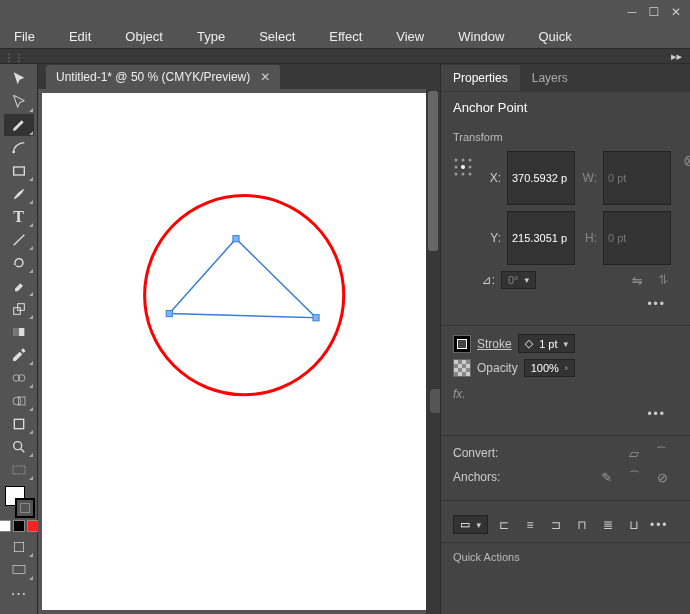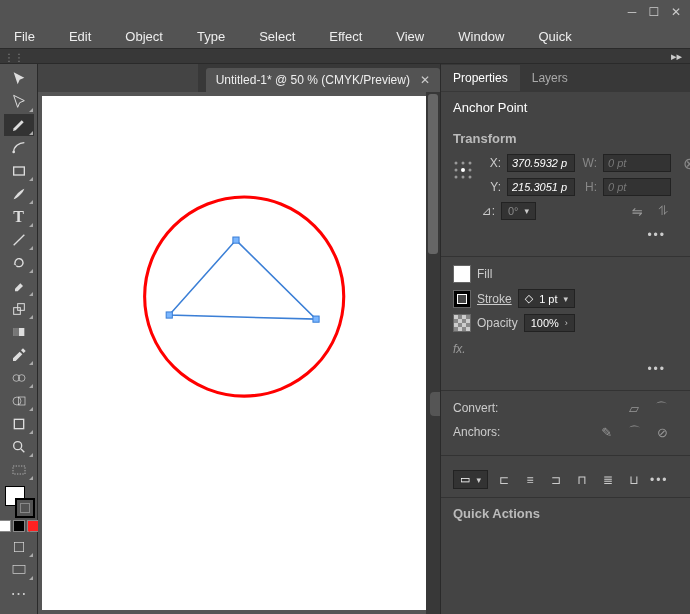--- a/index.html
+++ b/index.html
@@ -22,42 +22,42 @@
   .tool.sel { background:#333; }
   .tool .corner { position:absolute; right:1px; bottom:1px; width:0; height:0; border-right:4px solid #aaa; border-top:4px solid transparent;}
   .swatch-area { margin-top: 4px; position: relative; width: 32px; height: 32px;}
   .swatch-fill { position:absolute; left:2px; top:0; width:20px; height:20px; background:#fff; border:1px solid #000;}
   .swatch-stroke { position:absolute; right:0; bottom:0; width:20px; height:20px; background:#535353; border:2px solid #000;}
   .swatch-stroke::after { content:""; position:absolute; inset:3px; border:1px solid #888; background:#535353;}
   .mini-row { display:flex; gap:2px; margin-top:2px;}
   .mini { width:12px; height:12px; border:1px solid #888; }
   .mini.white{background:#fff;} .mini.black{background:#000;} .mini.red{background:#f22; position:relative;}
   .mini.red::after{content:"";position:absolute;left:-1px;right:-1px;top:50%;border-top:2px solid #f22;transform:rotate(-45deg);}
-  .center { flex: 1; display: flex; flex-direction: column; background: #444; align-items: flex-end; }
+  .center { flex: 1; display: flex; flex-direction: column; background: #444; }
   .tabbar { height: 28px; background: #383838; display:flex; align-items:flex-end; padding-left:8px;}
   .doctab { height:24px; background:#535353; color:#eee; font-size:12px; display:flex; align-items:center; padding:0 10px; gap:10px; border-top-left-radius:3px; border-top-right-radius:3px;}
   .doctab .x { color:#ccc; font-size:12px;}
   .canvas-wrap { flex:1; background:#555; display:flex; position:relative;}
   .canvas { margin:4px 8px 4px 4px; background:#fff; flex:1; position:relative;}
   .scroll-v { position:absolute; right:0; top:0; bottom:0; width:14px; background:#383838;}
   .scroll-v .thumb { position:absolute; left:2px; right:2px; top:2px; height:160px; background:#666; border-radius:3px;}
   .scroll-mid { position:absolute; right:0; top:300px; width:10px; height:24px; background:#555; border-radius:4px 0 0 4px; }
   .tri { fill:none; stroke:#3b7fd6; stroke-width:1.5;}
   .anchor { fill:#7ab6ff; stroke:#3b7fd6; stroke-width:1;}
   .circ { fill:none; stroke:#f00; stroke-width:3;}
   .panel { width: 250px; background: #444; border-left: 1px solid #2a2a2a; display:flex; flex-direction:column; color:#ccc; font-size:12px;}
   .panel-tabs { height: 28px; background:#383838; display:flex; align-items:center; }
   .ptab { padding: 6px 12px; color:#aaa;}
   .ptab.active { background:#444; color:#fff;}
   .section { padding: 8px 12px; border-bottom: 1px solid #333;}
-  .section h4 { font-size:13px; color:#bbb; font-weight:bold; margin-bottom:8px;}
+  .section h4 { font-size:11px; color:#bbb; font-weight:normal; margin-bottom:8px;}
   .sel-title { font-size:13px; color:#fff; padding:8px 12px;}
   .row { display:flex; align-items:center; gap:6px; margin-bottom:6px;}
   .lbl { width:16px; text-align:right; color:#ccc;}
-  .numfield { background:#333; color:#fff; padding:2px 4px; width:68px; font-size:11px; border:1px solid #222;font-style:italic;}
+  .numfield { background:#333; color:#fff; padding:20px 4px; width:68px; font-size:11px; border:1px solid #222;}
   .numfield.dis{ color:#777;}
   .dim { color:#888;}
   .dots3 { text-align:right; color:#ccc; padding:2px 12px 6px 0; letter-spacing:2px;}
   .sw { width:18px; height:18px; border:1px solid #666; display:inline-block;}
   .sw.white{background:#fff;} 
   .sw.stroke{background:#444; box-shadow: inset 0 0 0 3px #000, inset 0 0 0 4px #fff;}
   .sw.check{ background: repeating-conic-gradient(#888 0 25%, #ccc 0 50%) 0 0/8px 8px;}
   .select { background:#333; color:#fff; padding:2px 6px; font-size:11px; display:flex; align-items:center; gap:6px; border:1px solid #222;}
   .arrow { font-size:9px; color:#ccc;}
   .fx { font-style:italic; color:#999; padding:4px 0;}
@@ -308,24 +308,20 @@
             </span>
           <span style="flex:1"></span>
           <span class="iconbtn">⇋</span>
           <span class="iconbtn">⥮</span>
         </div>
         <div class="dots3">•••</div>
       </div>
 
       <div class="section">
         <div class="row">
-          <span class="sw white"></span>
-          <span>Fill</span>
-        </div>
-        <div class="row">
           <span class="sw stroke"></span>
           <span style="text-decoration:underline">Stroke</span>
           <span class="select">
               <span>◇</span>
               <span>1 pt</span>
               <span class="arrow">▾</span>
             </span>
         </div>
         <div class="row">
           <span class="sw check"></span>

